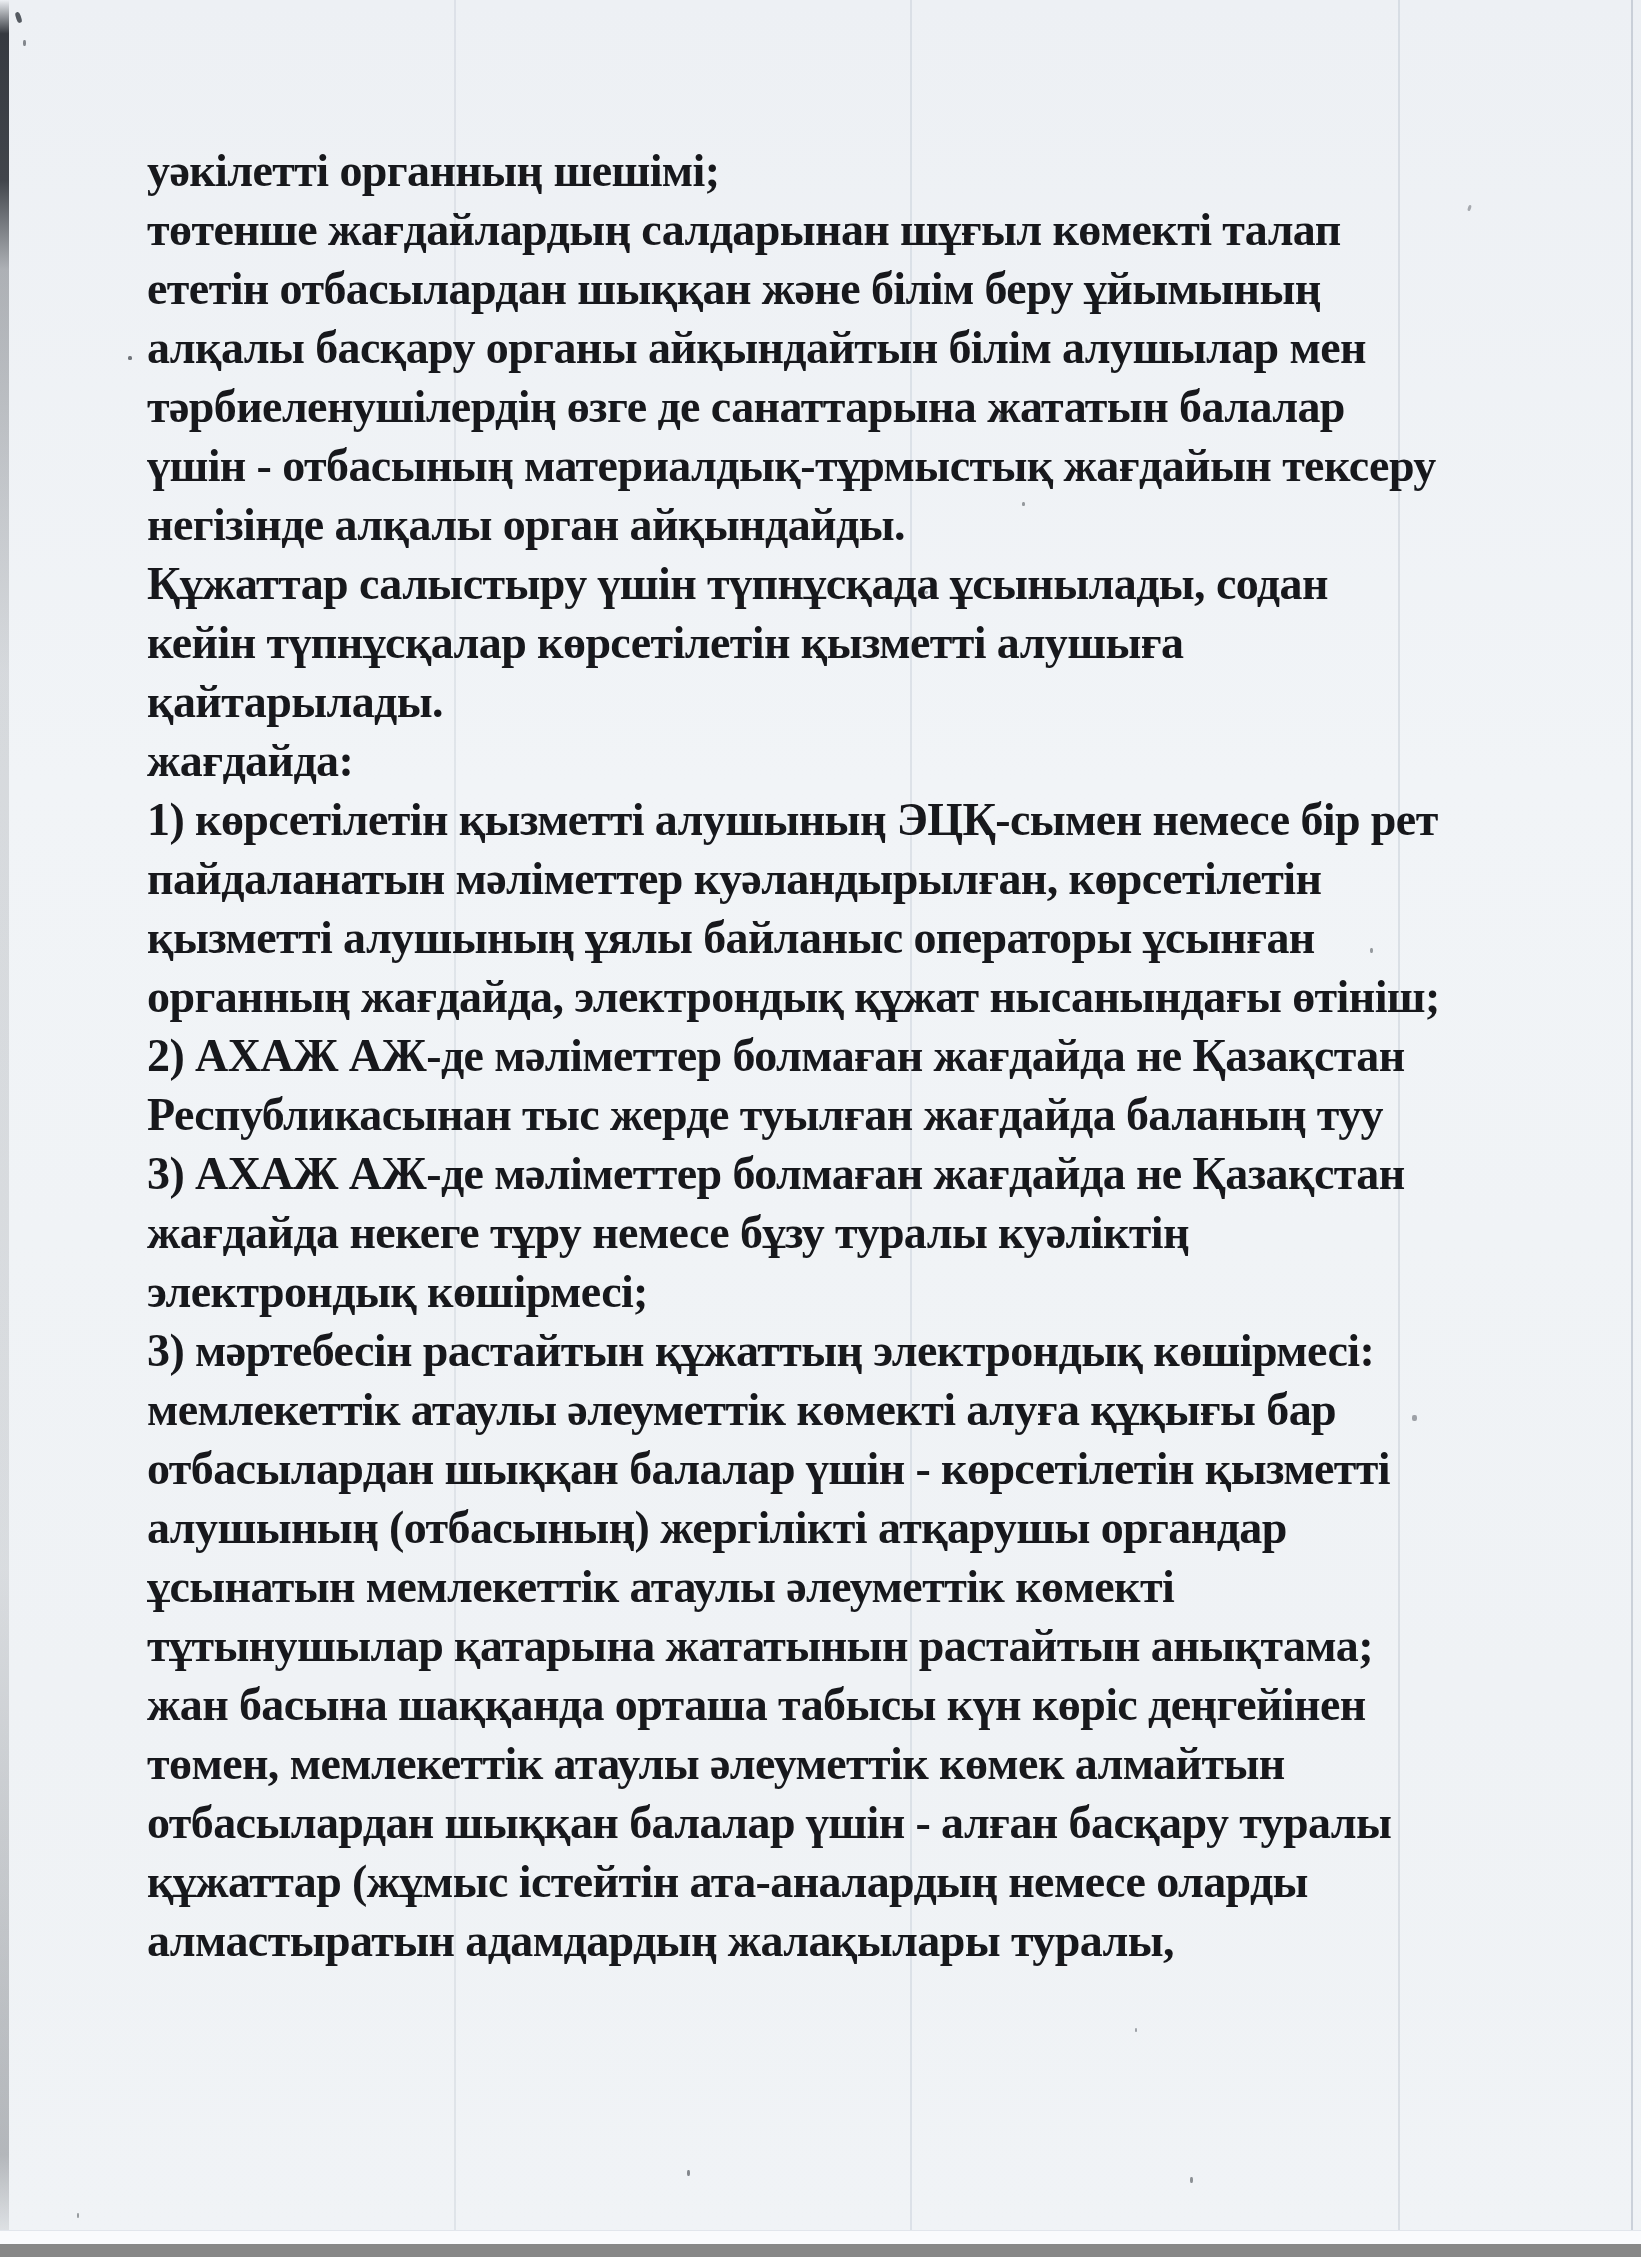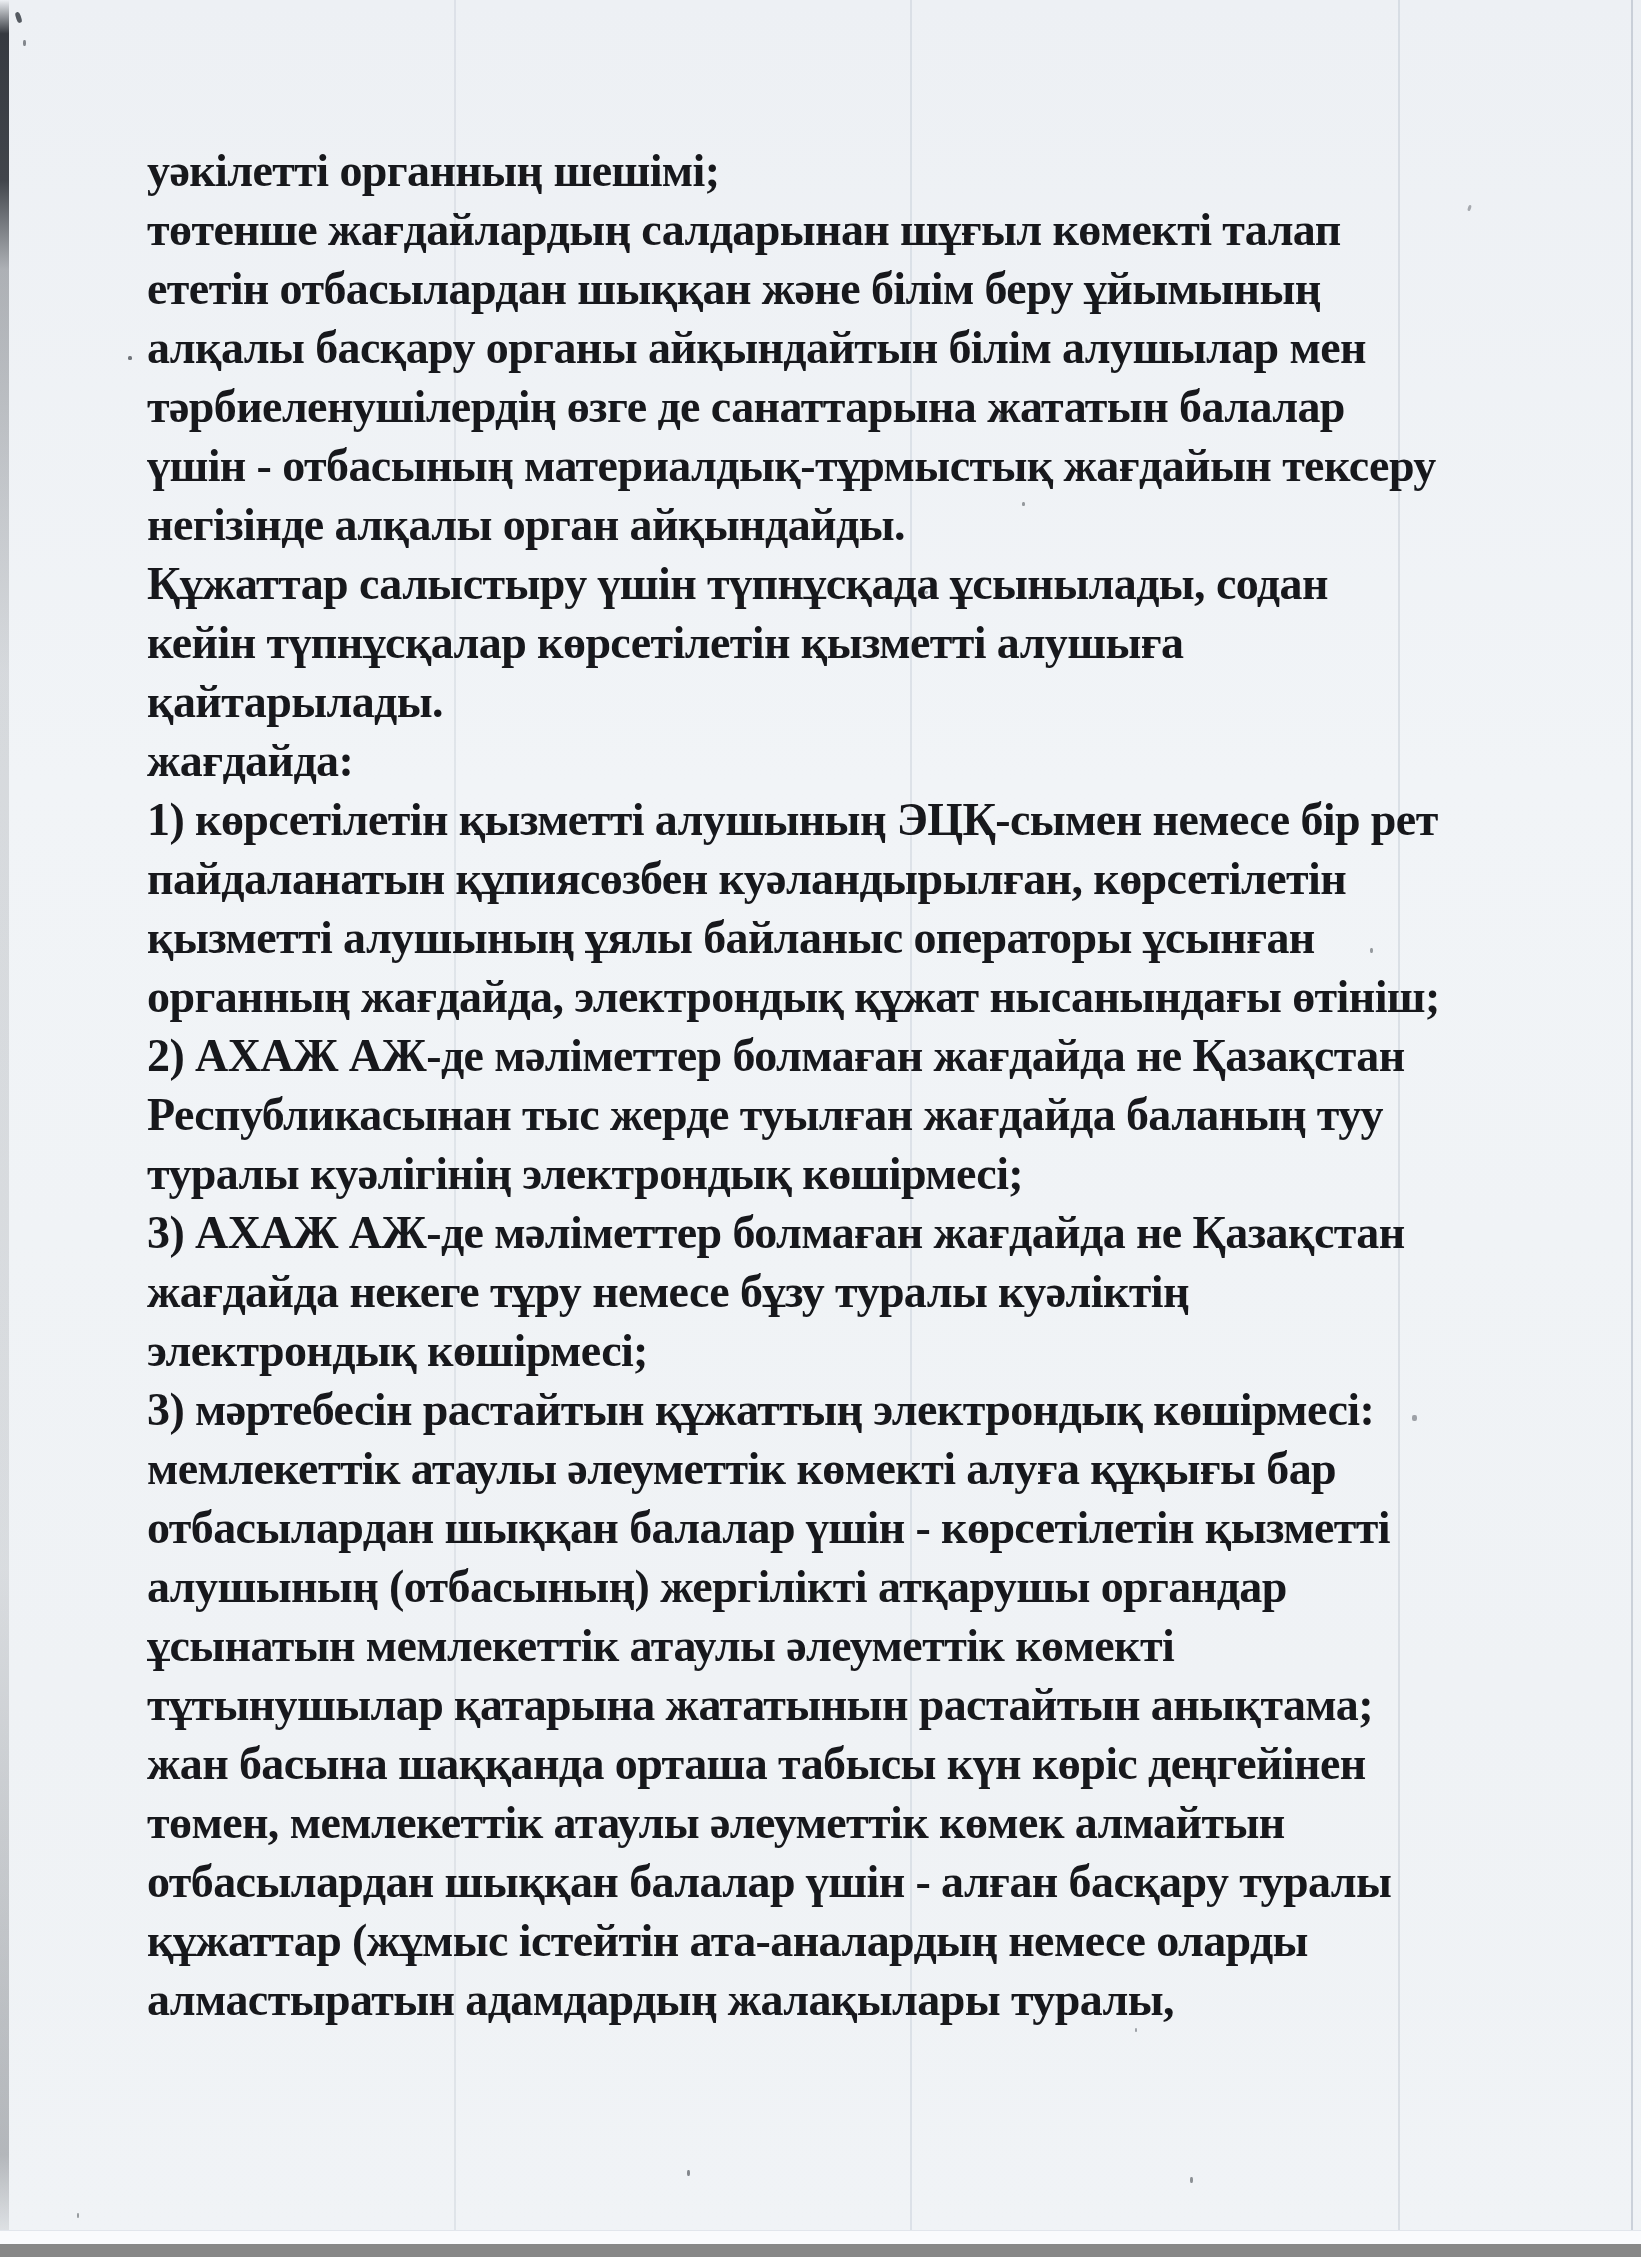--- a/index.html
+++ b/index.html
@@ -103,26 +103,25 @@
       <p class="line">ететін отбасылардан шыққан және білім беру ұйымының</p>
       <p class="line">алқалы басқару органы айқындайтын білім алушылар мен</p>
       <p class="line">тәрбиеленушілердің өзге де санаттарына жататын балалар</p>
       <p class="line">үшін - отбасының материалдық-тұрмыстық жағдайын тексеру</p>
       <p class="line">негізінде алқалы орган айқындайды.</p>
       <p class="line">Құжаттар салыстыру үшін түпнұсқада ұсынылады, содан</p>
       <p class="line">кейін түпнұсқалар көрсетілетін қызметті алушыға</p>
       <p class="line">қайтарылады.</p>
       <p class="line">жағдайда:</p>
       <p class="line">1) көрсетілетін қызметті алушының ЭЦҚ-сымен немесе бір рет</p>
-      <p class="line">пайдаланатын құпиясөзбен куәландырылған, көрсетілетін</p>
+      <p class="line">пайдаланатын мәліметтер куәландырылған, көрсетілетін</p>
       <p class="line">қызметті алушының ұялы байланыс операторы ұсынған</p>
       <p class="line">органның жағдайда, электрондық құжат нысанындағы өтініш;</p>
       <p class="line">2) АХАЖ АЖ-де мәліметтер болмаған жағдайда не Қазақстан</p>
       <p class="line">Республикасынан тыс жерде туылған жағдайда баланың туу</p>
-      <p class="line">туралы куәлігінің электрондық көшірмесі;</p>
       <p class="line">3) АХАЖ АЖ-де мәліметтер болмаған жағдайда не Қазақстан</p>
       <p class="line">жағдайда некеге тұру немесе бұзу туралы куәліктің</p>
       <p class="line">электрондық көшірмесі;</p>
       <p class="line">3) мәртебесін растайтын құжаттың электрондық көшірмесі:</p>
       <p class="line">мемлекеттік атаулы әлеуметтік көмекті алуға құқығы бар</p>
       <p class="line">отбасылардан шыққан балалар үшін - көрсетілетін қызметті</p>
       <p class="line">алушының (отбасының) жергілікті атқарушы органдар</p>
       <p class="line">ұсынатын мемлекеттік атаулы әлеуметтік көмекті</p>
       <p class="line">тұтынушылар қатарына жататынын растайтын анықтама;</p>
       <p class="line">жан басына шаққанда орташа табысы күн көріс деңгейінен</p>

